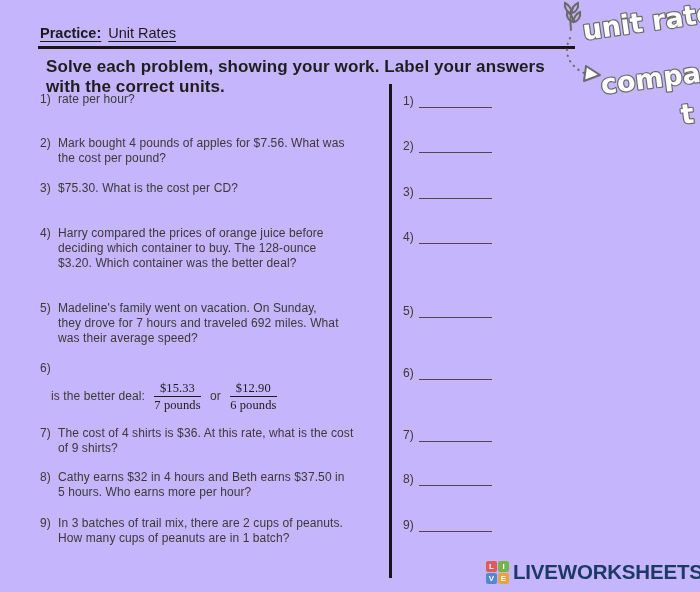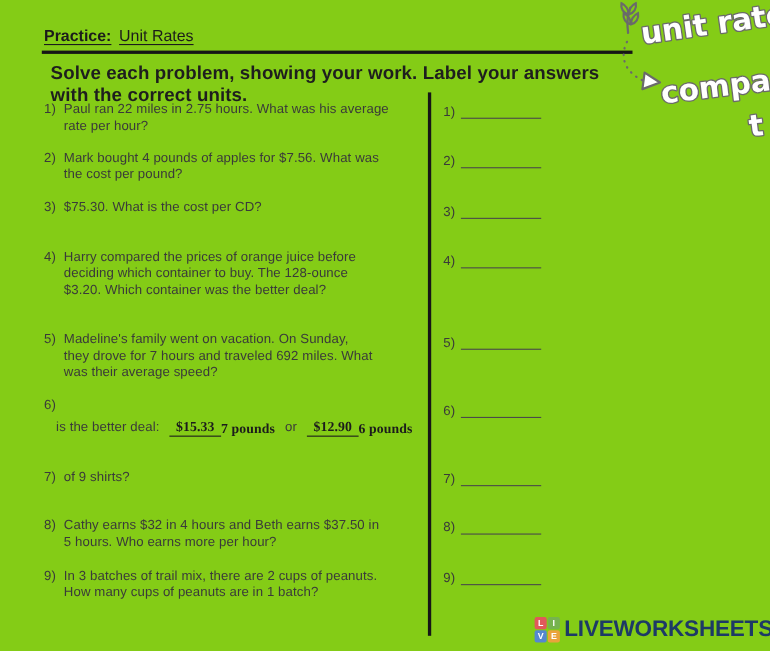--- a/index.html
+++ b/index.html
@@ -1,18 +1,18 @@
 <!DOCTYPE html>
 <html><head>
 <meta charset="utf-8">
 <style>
   * { margin:0; padding:0; box-sizing:border-box; }
   html,body { background:#e9e9e9; }
   .page {
-    position:relative; width:700px; height:592px; background:#84cc16;
+    position:relative; width:700px; height:592px; background:#c4b5fd;
     overflow:hidden; font-family:"Liberation Sans", sans-serif; color:#3a3a3a;
   }
   
   .title { position:absolute; left:40px; top:25px; font-size:14.5px; color:#1b1b1b; }
   .title-inner { text-decoration:underline; text-underline-offset:3px; }
   .title-bold { font-weight:700; }
   .title-rest { margin-left:7px; font-weight:400; }
   .rule { position:absolute; left:38px; top:46px; width:537px; height:3px; background:#161616; }
   .instruction {
     position:absolute; left:46px; top:57px; width:520px;
@@ -20,22 +20,22 @@
   }
   
   .problem {
     position:absolute; left:40px; width:344px; display:flex;
     font-size:12px; line-height:15.2px; letter-spacing:0.1px;
   }
   .pnum { width:18px; flex:none; }
   .plines { flex:1; }
   .deal-row { display:flex; align-items:center; gap:9px; margin-left:-7px; margin-top:20px; }
   .fraction {
-    display:inline-flex; flex-direction:row; align-items:center;
-    font-family:"Liberation Serif", serif; font-weight:700; font-size:12.5px;
+    display:inline-flex; flex-direction:column; align-items:center;
+    font-family:"Liberation Serif", serif; font-weight:400; font-size:12.5px;
     line-height:14px; color:#1c1c1c;
   }
   .frac-num { padding:0 6px 1px; border-bottom:1.6px solid #1c1c1c; }
   .frac-den { padding-top:1px; }
   
   .divider { position:absolute; left:389px; top:84px; width:3px; height:494px; background:#161616; }
   .answer {
     position:absolute; left:403px; height:16px; display:flex;
     align-items:flex-end; gap:5px; font-size:12px; color:#3a3a3a;
   }
@@ -67,21 +67,20 @@
 
   <div class="title">
     <span class="title-inner"><span class="title-bold">Practice:</span><span class="title-rest">Unit Rates</span></span>
   </div>
   <div class="rule"></div>
   <div class="instruction">Solve each problem, showing your work. Label your answers with the correct units.</div>
 
   <div class="problem" style="top:92px">
     <span class="pnum">1)</span>
     <div class="plines">
-      <div>Paul ran 22 miles in 2.75 hours. What was his average</div>
       <div>rate per hour?</div>
     </div>
   </div>
 
   <div class="problem" style="top:136px">
     <span class="pnum">2)</span>
     <div class="plines">
       <div>Mark bought 4 pounds of apples for $7.56. What was</div>
       <div>the cost per pound?</div>
     </div>
@@ -126,20 +125,21 @@
           <span class="frac-num">$12.90</span>
           <span class="frac-den">6 pounds</span>
         </span>
       </div>
     </div>
   </div>
 
   <div class="problem" style="top:426px">
     <span class="pnum">7)</span>
     <div class="plines">
+      <div>The cost of 4 shirts is $36. At this rate, what is the cost</div>
       <div>of 9 shirts?</div>
     </div>
   </div>
 
   <div class="problem" style="top:470px">
     <span class="pnum">8)</span>
     <div class="plines">
       <div>Cathy earns $32 in 4 hours and Beth earns $37.50 in</div>
       <div>5 hours. Who earns more per hour?</div>
     </div>

